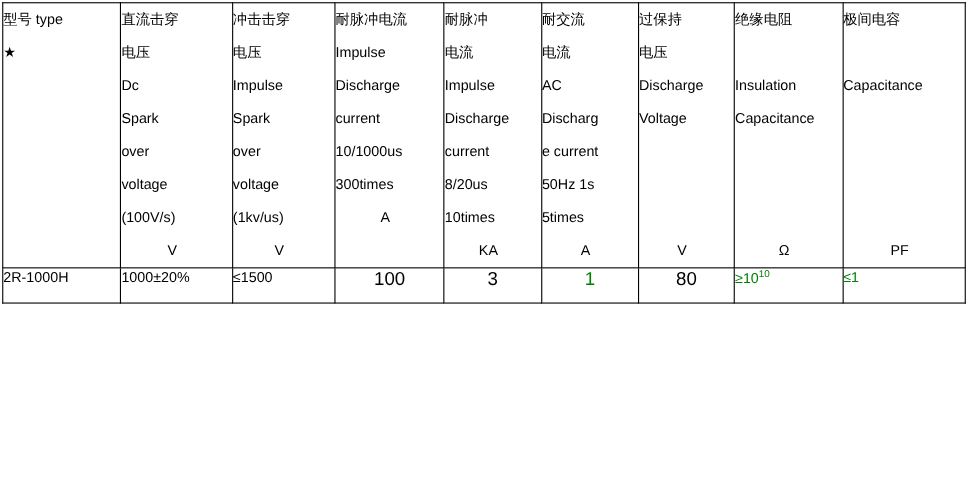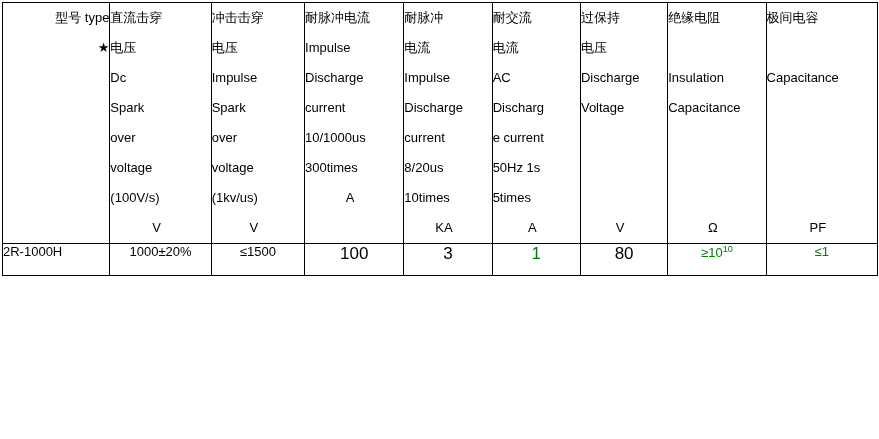--- a/index.html
+++ b/index.html
@@ -21,21 +21,21 @@
     margin-top: 2px;
     table-layout: fixed;
   }
   #spec-table td {
     border: 1px solid #000000;
     vertical-align: top;
     padding: 0;
   }
   
   .hdr-type {
-    text-align: right;
+    text-align: left;
     padding-left: 10px;
     vertical-align: middle;
   }
   .hdr-type .line {
     font-size: 13px;
     line-height: 30px;
   }
   .hdr-cell {
     padding: 6px 0 8px 8px;
   }
@@ -57,21 +57,21 @@
     height: 31px;
     margin-left: 15px;
   }
   .cell-type {
     text-align: left;
     padding-left: 10px;
     font-size: 13px;
     vertical-align: middle;
   }
   .cell-val {
-    text-align: center;
+    text-align: left;
     padding-left: 8px;
     font-size: 13px;
     vertical-align: middle;
   }
   .cell-center {
     text-align: center;
     font-size: 17px;
     vertical-align: middle;
   }
   .green {

